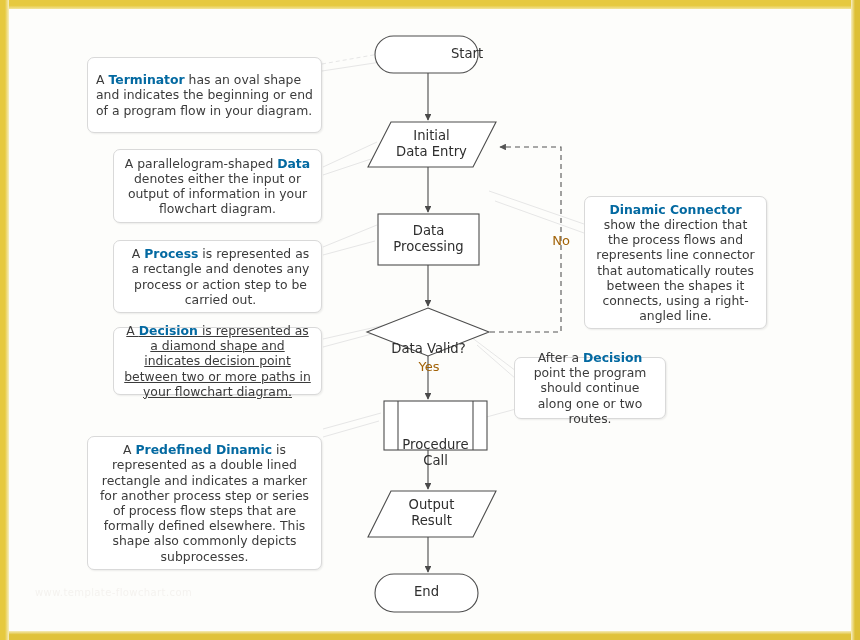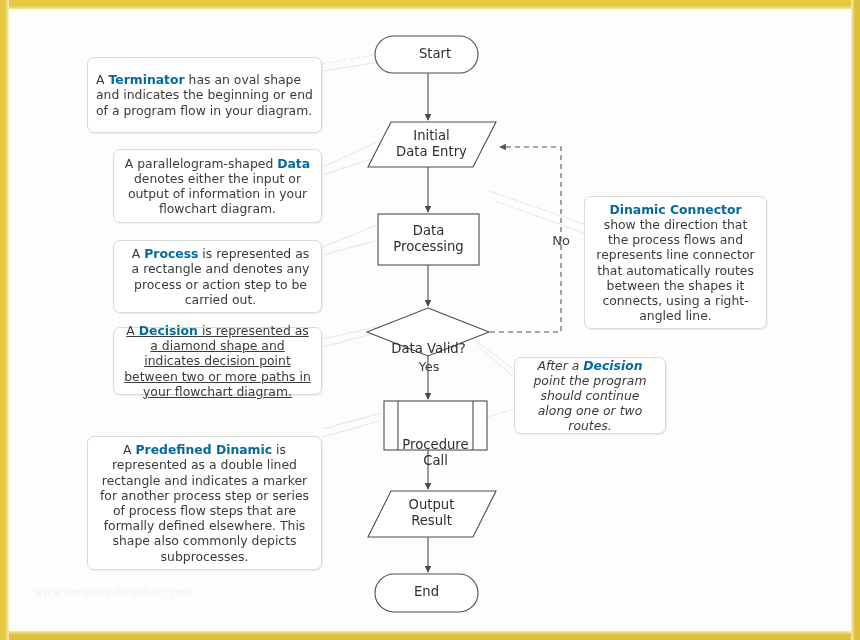--- a/index.html
+++ b/index.html
@@ -71,21 +71,21 @@
     position: absolute;
     color: #2e2e2e;
     font-size: 13.2px;
     line-height: 16px;
     text-align: center;
     white-space: pre-line;
     pointer-events: none;
   }
   .edge-label {
     position: absolute;
-    color: #404040;
+    color: #a16207;
     font-size: 13px;
     text-align: center;
   }
   
   #watermark {
     position: absolute;
     left: 26px;
     top: 578px;
     font-size: 10px;
     color: #f4f2ef;
@@ -169,21 +169,21 @@
         <line x1="419" y1="158" x2="419" y2="203"></line>
         <line x1="419" y1="256" x2="419" y2="297"></line>
         <line x1="419" y1="347" x2="419" y2="390"></line>
         <line x1="419" y1="441" x2="419" y2="480"></line>
         <line x1="419" y1="528" x2="419" y2="563"></line>
       </g>
 
       <path d="M481 323 L552 323 L552 138 L491 138" stroke="#555555" stroke-width="1.1" fill="none" stroke-dasharray="5 4" marker-end="url(#arrow-d)"></path>
     </svg>
 
-    <div class="shape-label" style="left:366px; top:37px;  width:120px;">Start</div>
+    <div class="shape-label" style="left:366px; top:37px;  width:120px;padding-left:32px;">Start</div>
     <div class="shape-label" style="left:371px; top:119px; width:103px;">Initial
 Data Entry</div>
     <div class="shape-label" style="left:369px; top:214px; width:101px;">Data
 Processing</div>
     <div class="shape-label" style="left:368px; top:332px; width:103px;text-align:center;">Data Valid?</div>
     <div class="shape-label" style="left:375px; top:400px; width:103px;margin-top:28px;">Procedure
 Call</div>
     <div class="shape-label" style="left:371px; top:488px; width:103px;">Output
 Result</div>
     <div class="shape-label" style="left:366px; top:575px; width:103px;">End</div>
@@ -208,20 +208,20 @@
     </div>
 
     <div class="callout" style="left:78px;  top:427px; width:235px; height:134px;">
       <span class="txt">A <b>Predefined Dinamic</b> is represented as a double lined rectangle and indicates a marker for another process step or series of process flow steps that are formally defined elsewhere. This shape also commonly depicts subprocesses.</span>
     </div>
 
     <div class="callout" style="left:575px; top:187px; width:183px; height:133px;justify-content:flex-end;">
       <span class="txt"><b>Dinamic Connector</b><br>show the direction that the process flows and represents line connector that automatically routes between the shapes it connects, using a right-angled line.</span>
     </div>
 
-    <div class="callout" style="left:505px; top:348px; width:152px; height:77px;font-style:italic;">
+    <div class="callout" style="left:505px; top:348px; width:152px; height:62px;">
       <span class="txt">After a <b>Decision</b> point the program should continue along one or two routes.</span>
     </div>
 
     <div id="watermark">www.template-flowchart.com</div>
 
   </div>
 </div>
 
 </body></html>

